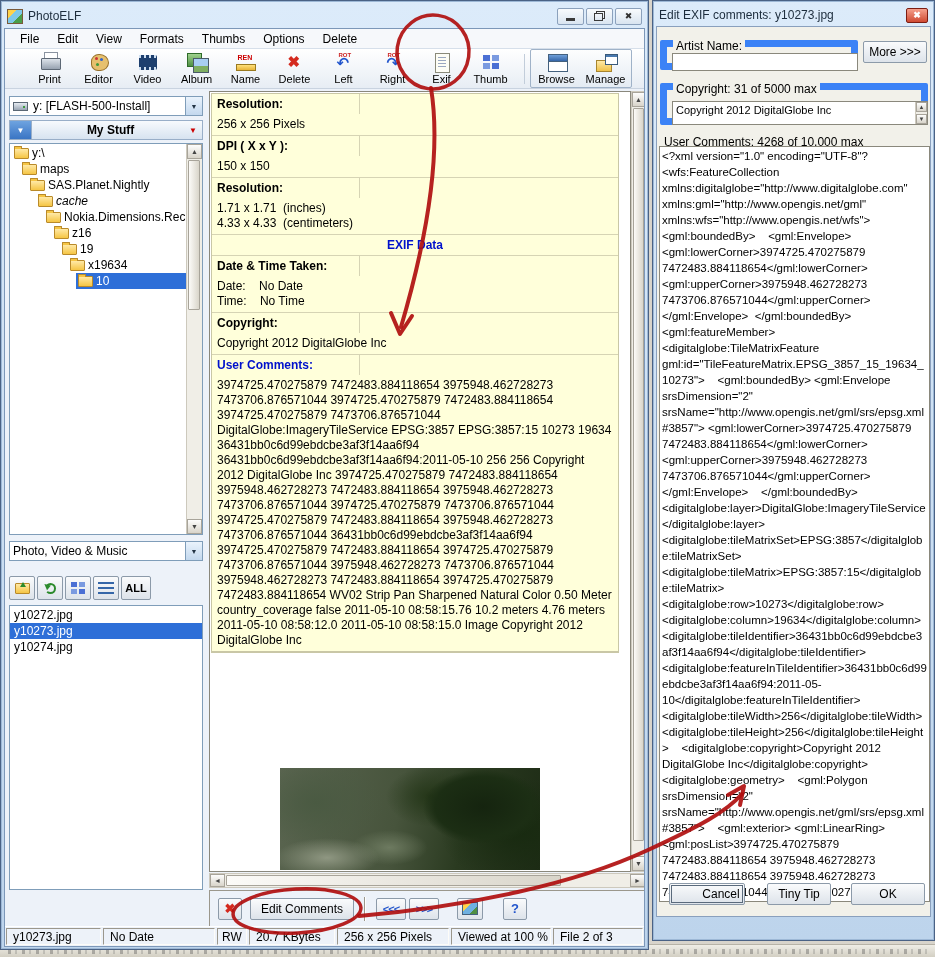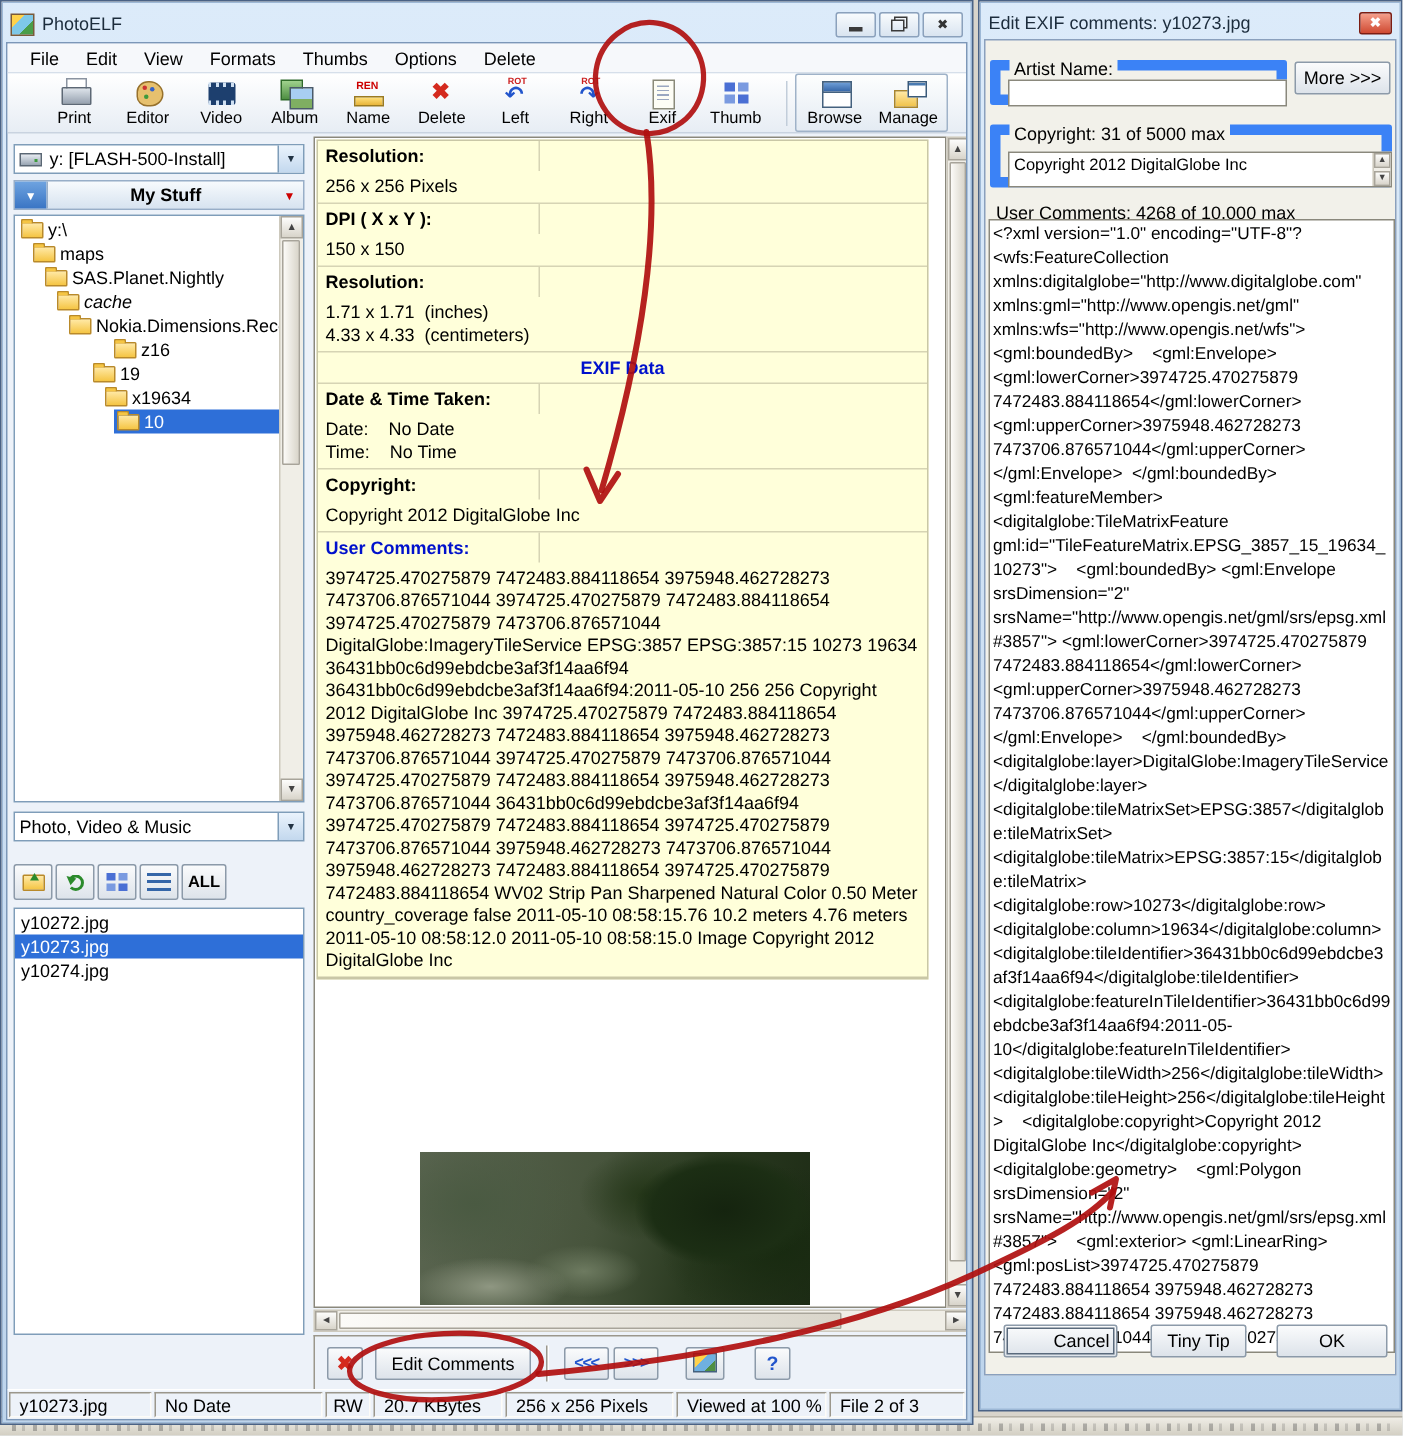--- a/index.html
+++ b/index.html
@@ -335,21 +335,21 @@
               <span class="folder-ic"></span>
               <span class="tree-label">cache</span>
             </span>
           </div>
           <div class="tree-row" style="padding-left: 34px;">
             <span class="tree-body">
               <span class="folder-ic"></span>
               <span class="tree-label">Nokia.Dimensions.Recent</span>
             </span>
           </div>
-          <div class="tree-row" style="padding-left: 64px;">
+          <div class="tree-row" style="padding-left: 42px;">
             <span class="tree-body">
               <span class="folder-ic"></span>
               <span class="tree-label">z16</span>
             </span>
           </div>
           <div class="tree-row" style="padding-left: 50px;">
             <span class="tree-body">
               <span class="folder-ic"></span>
               <span class="tree-label">19</span>
             </span>

